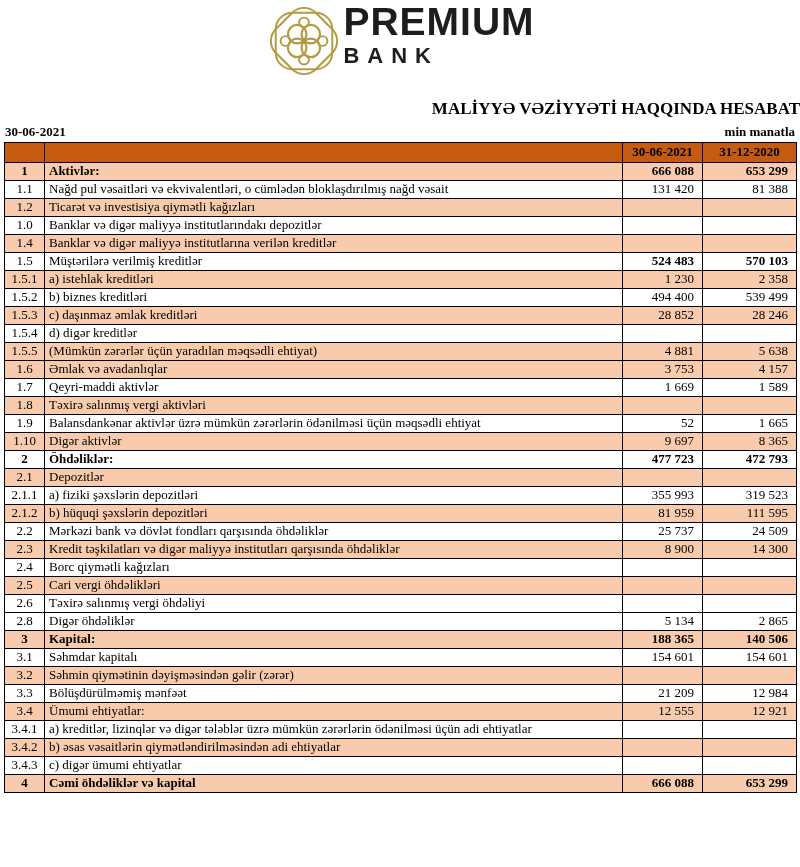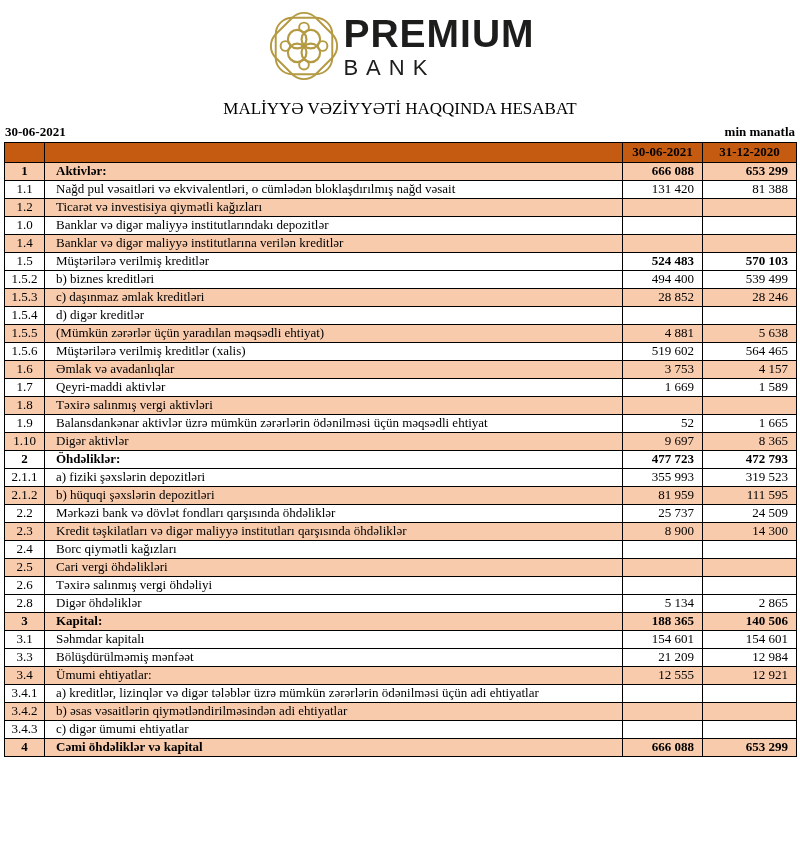--- a/index.html
+++ b/index.html
@@ -10,37 +10,37 @@
     --ink:#1d1d1b;
   }
   *{box-sizing:border-box;}
   html,body{margin:0;padding:0;}
   body{
     width:800px;height:867px;background:#fff;color:#000;
     font-family:"Liberation Serif", serif;overflow:hidden;
   }
   
   .logo-wrap{
-    display:flex;justify-content:center;align-items:center;
+    display:flex;justify-content:center;align-items:flex-start;
     gap:0;height:90px;padding-top:2px;
   }
   .emblem{color:var(--gold);}
   .emblem svg{display:block;}
   .brand-text{display:flex;flex-direction:column;align-items:flex-start;}
   .brand-name{
     font-family:"Liberation Sans", sans-serif;font-weight:bold;
     font-size:39px;line-height:1;letter-spacing:1px;color:var(--ink);
   }
   .brand-sub{
-    font-family:"Liberation Sans", sans-serif;font-weight:normal;
+    font-family:"Liberation Sans", sans-serif;font-weight:bold;
     font-size:22px;line-height:1;letter-spacing:8px;color:var(--ink);margin-top:4px;
   }
   
   .report-title{
-    text-align:center;font-weight:normal;font-size:17px;margin-top:9px;
+    text-align:right;font-weight:bold;font-size:17px;margin-top:9px;
   }
   .meta-row{
     display:flex;justify-content:space-between;align-items:flex-end;
     font-weight:bold;font-size:13px;padding:5px 5px 2px 5px;
   }
   
   table{
     border-collapse:collapse;table-layout:fixed;
     width:792px;margin:0 4px;
   }
@@ -49,21 +49,21 @@
     border:1px solid var(--border);
     font-size:13px;line-height:1.1;
     height:18px;padding:0;overflow:hidden;white-space:nowrap;
     vertical-align:middle;
   }
   thead th{
     background:var(--header-bg);
     height:20px;font-weight:bold;text-align:center;color:#000;
   }
   td.c-no{text-align:center;}
-  td.c-label{text-align:left;padding-left:11px;}
+  td.c-label{text-align:left;padding-left:4px;}
   td.c-val{text-align:right;padding-right:8px;}
   tr.stripe td{background:var(--stripe-bg);}
   tr.bold-row td{font-weight:bold;}
   td.bold{font-weight:bold;}
 </style>
 </head>
 <body>
 
 <div class="logo-wrap">
   <span class="emblem">
@@ -138,20 +138,26 @@
         <td class="c-label">Banklar və digər maliyyə institutlarına verilən kreditlər</td>
         <td class="c-val"></td>
         <td class="c-val"></td>
       </tr>
       <tr>
         <td class="c-no">1.5</td>
         <td class="c-label">Müştərilərə verilmiş kreditlər</td>
         <td class="c-val bold">524 483</td>
         <td class="c-val bold">570 103</td>
       </tr>
+      <tr class="stripe">
+        <td class="c-no">1.5.1</td>
+        <td class="c-label">a) istehlak kreditləri</td>
+        <td class="c-val">1 230</td>
+        <td class="c-val">2 358</td>
+      </tr>
       <tr>
         <td class="c-no">1.5.2</td>
         <td class="c-label">b) biznes kreditləri</td>
         <td class="c-val">494 400</td>
         <td class="c-val">539 499</td>
       </tr>
       <tr class="stripe">
         <td class="c-no">1.5.3</td>
         <td class="c-label">c) daşınmaz əmlak kreditləri</td>
         <td class="c-val">28 852</td>
@@ -161,26 +167,20 @@
         <td class="c-no">1.5.4</td>
         <td class="c-label">d) digər kreditlər</td>
         <td class="c-val"></td>
         <td class="c-val"></td>
       </tr>
       <tr class="stripe">
         <td class="c-no">1.5.5</td>
         <td class="c-label">(Mümkün zərərlər üçün yaradılan məqsədli ehtiyat)</td>
         <td class="c-val">4 881</td>
         <td class="c-val">5 638</td>
-      </tr>
-      <tr>
-        <td class="c-no">1.5.6</td>
-        <td class="c-label">Müştərilərə verilmiş kreditlər (xalis)</td>
-        <td class="c-val">519 602</td>
-        <td class="c-val">564 465</td>
       </tr>
       <tr class="stripe">
         <td class="c-no">1.6</td>
         <td class="c-label">Əmlak və avadanlıqlar</td>
         <td class="c-val">3 753</td>
         <td class="c-val">4 157</td>
       </tr>
       <tr>
         <td class="c-no">1.7</td>
         <td class="c-label">Qeyri-maddi aktivlər</td>
@@ -204,20 +204,26 @@
         <td class="c-label">Digər aktivlər</td>
         <td class="c-val">9 697</td>
         <td class="c-val">8 365</td>
       </tr>
       <tr class="bold-row">
         <td class="c-no">2</td>
         <td class="c-label">Öhdəliklər:</td>
         <td class="c-val">477 723</td>
         <td class="c-val">472 793</td>
       </tr>
+      <tr class="stripe">
+        <td class="c-no">2.1</td>
+        <td class="c-label">Depozitlər</td>
+        <td class="c-val"></td>
+        <td class="c-val"></td>
+      </tr>
       <tr>
         <td class="c-no">2.1.1</td>
         <td class="c-label">a) fiziki şəxslərin depozitləri</td>
         <td class="c-val">355 993</td>
         <td class="c-val">319 523</td>
       </tr>
       <tr class="stripe">
         <td class="c-no">2.1.2</td>
         <td class="c-label">b) hüquqi şəxslərin depozitləri</td>
         <td class="c-val">81 959</td>
@@ -264,20 +270,26 @@
         <td class="c-label">Kapital:</td>
         <td class="c-val">188 365</td>
         <td class="c-val">140 506</td>
       </tr>
       <tr>
         <td class="c-no">3.1</td>
         <td class="c-label">Səhmdar kapitalı</td>
         <td class="c-val">154 601</td>
         <td class="c-val">154 601</td>
       </tr>
+      <tr class="stripe">
+        <td class="c-no">3.2</td>
+        <td class="c-label">Səhmin qiymətinin dəyişməsindən gəlir (zərər)</td>
+        <td class="c-val"></td>
+        <td class="c-val"></td>
+      </tr>
       <tr>
         <td class="c-no">3.3</td>
         <td class="c-label">Bölüşdürülməmiş mənfəət</td>
         <td class="c-val">21 209</td>
         <td class="c-val">12 984</td>
       </tr>
       <tr class="stripe">
         <td class="c-no">3.4</td>
         <td class="c-label">Ümumi ehtiyatlar:</td>
         <td class="c-val">12 555</td>

